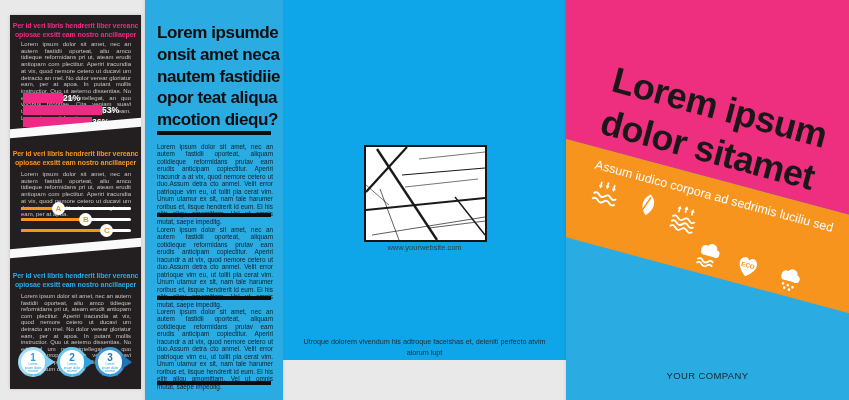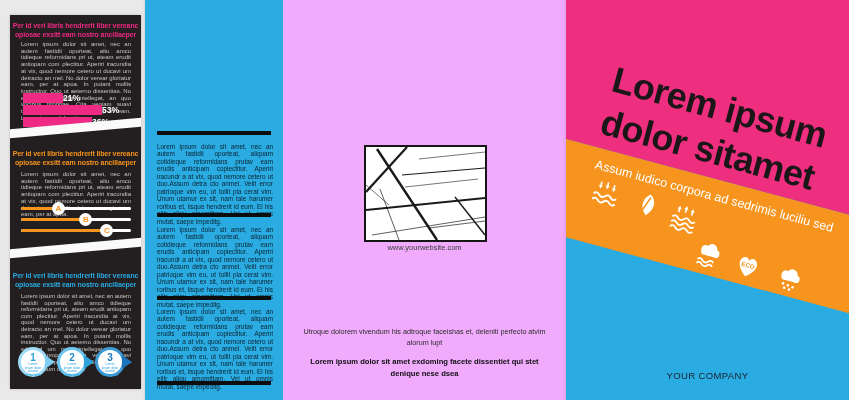--- a/index.html
+++ b/index.html
@@ -39,26 +39,26 @@
   
   .blue-panel{position:absolute;left:145px;top:0;width:138px;height:400px;background:#2aabe2;
     box-shadow:0 0 3px rgba(0,0,0,.15);}
   .bh{position:absolute;left:12px;top:22px;width:124px;font-size:17px;line-height:21.8px;
     font-weight:bold;color:#0d0d0d;letter-spacing:-.4px;}
   .rule{position:absolute;left:12px;width:114px;height:3.5px;background:#0d0d0d;}
   .bpara{position:absolute;left:12px;width:116px;font-size:6.4px;line-height:7.45px;
     color:#0c2330;text-align:justify;}
 
   
-  .center-panel{position:absolute;left:283px;top:0;width:283px;height:400px;background:#f0abfc;}
+  .center-panel{position:absolute;left:283px;top:0;width:283px;height:360px;background:#0ea5e9;}
   .art-box{position:absolute;left:81px;top:145px;width:119px;height:93px;background:#fff;
     border:2px solid #161616;box-sizing:content-box;}
   .art-box svg{display:block;width:119px;height:93px;}
   .website{position:absolute;left:0;right:0;top:243px;text-align:center;font-size:7.5px;color:#3b3b3b;}
-  .cfoot{position:absolute;left:12px;right:12px;top:327px;text-align:center;font-size:7.2px;
+  .cfoot{position:absolute;left:12px;right:12px;top:337px;text-align:center;font-size:7.2px;
     line-height:10.5px;color:#2c2c2c;}
   .cfoot-bold{position:absolute;left:12px;right:12px;top:356px;text-align:center;font-size:7.6px;
     line-height:12px;font-weight:bold;color:#101010;}
 
   
   .right-panel{position:absolute;left:566px;top:0;width:283px;height:400px;background:#2aabe2;
     overflow:hidden;box-shadow:0 0 3px rgba(0,0,0,.15);}
   .rot{position:absolute;left:0;top:139px;width:0;height:0;transform:rotate(15deg);transform-origin:0 0;}
   .pinkblock{position:absolute;left:-45px;bottom:0;width:440px;height:440px;background:#ee2e7f;}
   .orangeblock{position:absolute;left:-45px;top:0;width:440px;height:95px;background:#f7941e;}
@@ -136,20 +136,27 @@
       <div class="cap">Lorem ipsum dolor sitamet nemo seda</div>
     </div>
     <div class="step" style="left:85px;border-color:#3e9ad4">
       <span class="tri" style="border-left-color:#1b75bc"></span>
       <div class="num" style="color:#1b75bc">3</div>
       <div class="cap">Lorem ipsum dolor sitamet nemo seda</div>
     </div>
   </section>
 
   <section class="blue-panel">
+    <div class="bh">
+      <div>Lorem ipsumde</div>
+      <div>onsit amet neca</div>
+      <div>nautem fastidiie</div>
+      <div>opor teat aliqua</div>
+      <div>mcotion diequ?</div>
+    </div>
     <div class="rule" style="top:131px"></div>
     <div class="bpara" style="top:143px">Lorem ipsum dolor sit amet, nec an autem fastidii oporteat, aliquam cotidieque reformidans prutav eam erudis anticipam copiectitur. Aperiri iracundr a at vix, quod nemore cetero ut duo.Assum detra cto anmel. Velit error patrioque vim eu, ut tollit pla cerat vim. Unum utamur ex sit, nam tale harumer roribus et, iisque hendrerit id eum. Ei his elitr aliqu amomittam. Vel ut omnis mutat, saepe impeditg.</div>
     <div class="rule" style="top:213px"></div>
     <div class="bpara" style="top:226px">Lorem ipsum dolor sit amet, nec an autem fastidii oporteat, aliquam cotidieque reformidans prutav eam erudis anticipam copiectitur. Aperiri iracundr a at vix, quod nemore cetero ut duo.Assum detra cto anmel. Velit error patrioque vim eu, ut tollit pla cerat vim. Unum utamur ex sit, nam tale harumer roribus et, iisque hendrerit id eum. Ei his elitr aliqu amomittam. Vel ut omnis mutat, saepe impeditg.</div>
     <div class="rule" style="top:296px"></div>
     <div class="bpara" style="top:308px">Lorem ipsum dolor sit amet, nec an autem fastidii oporteat, aliquam cotidieque reformidans prutav eam erudis anticipam copiectitur. Aperiri iracundr a at vix, quod nemore cetero ut duo.Assum detra cto anmel. Velit error patrioque vim eu, ut tollit pla cerat vim. Unum utamur ex sit, nam tale harumer roribus et, iisque hendrerit id eum. Ei his elitr aliqu amomittam. Vel ut omnis mutat, saepe impeditg.</div>
     <div class="rule" style="top:381px"></div>
   </section>
 
   <section class="center-panel">
@@ -168,21 +175,20 @@
           <path d="M63 81 119 74" stroke-width="0.7"></path>
           <path d="M14 42 33 93" stroke-width="0.7"></path>
         </g>
       </svg>
     </div>
     <div class="website">www.yourwebsite.com</div>
     <div class="cfoot">
       <div>Utroque dolorem vivendum his adtroque faceishas et, deleniti perfecto atvim alorum lupt</div>
     </div>
     <div class="cfoot-bold">
-      <div>Lorem ipsum dolor sit amet exdoming facete dissentiet qui stet denique nese dsea</div>
     </div>
   </section>
 
   <section class="right-panel">
     <div class="rot">
       <div class="pinkblock"></div>
       <div class="orangeblock"></div>
 
       <div class="rtitle">
         <div>Lorem ipsum</div>

